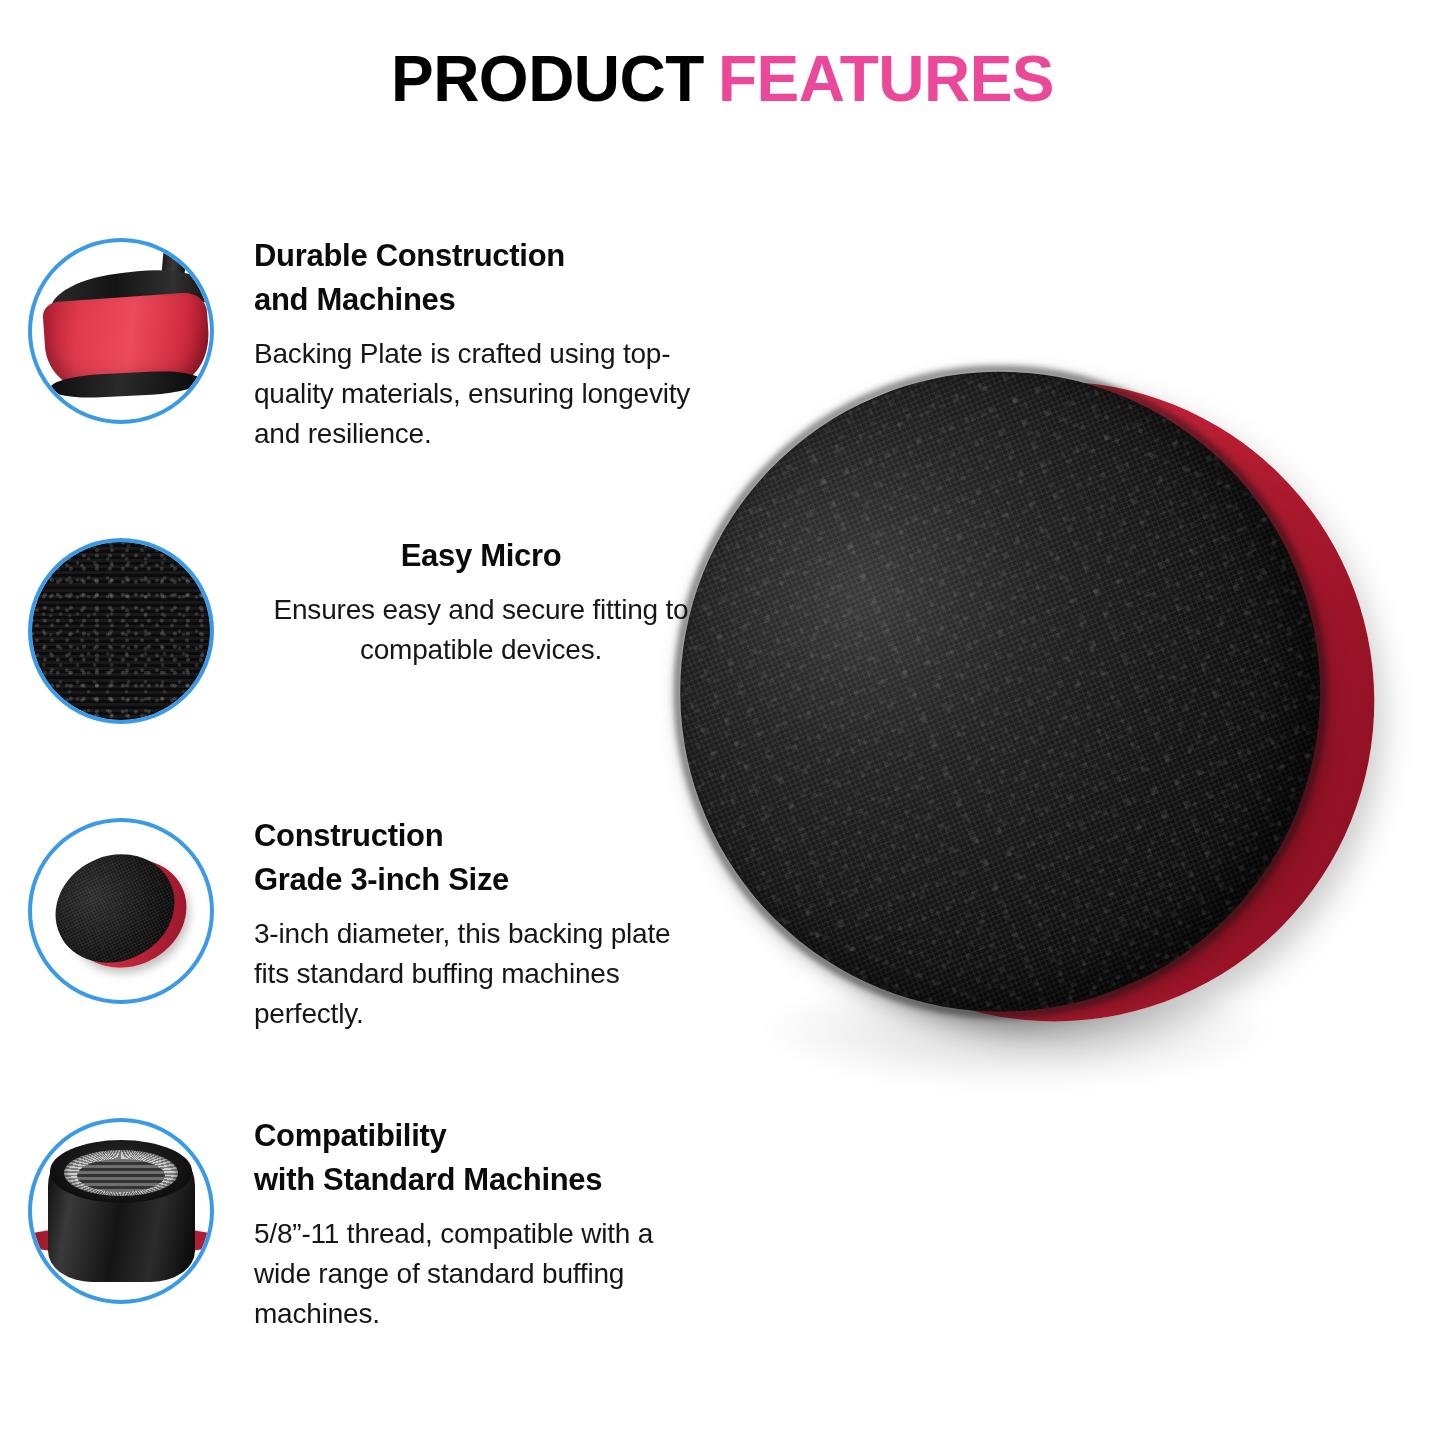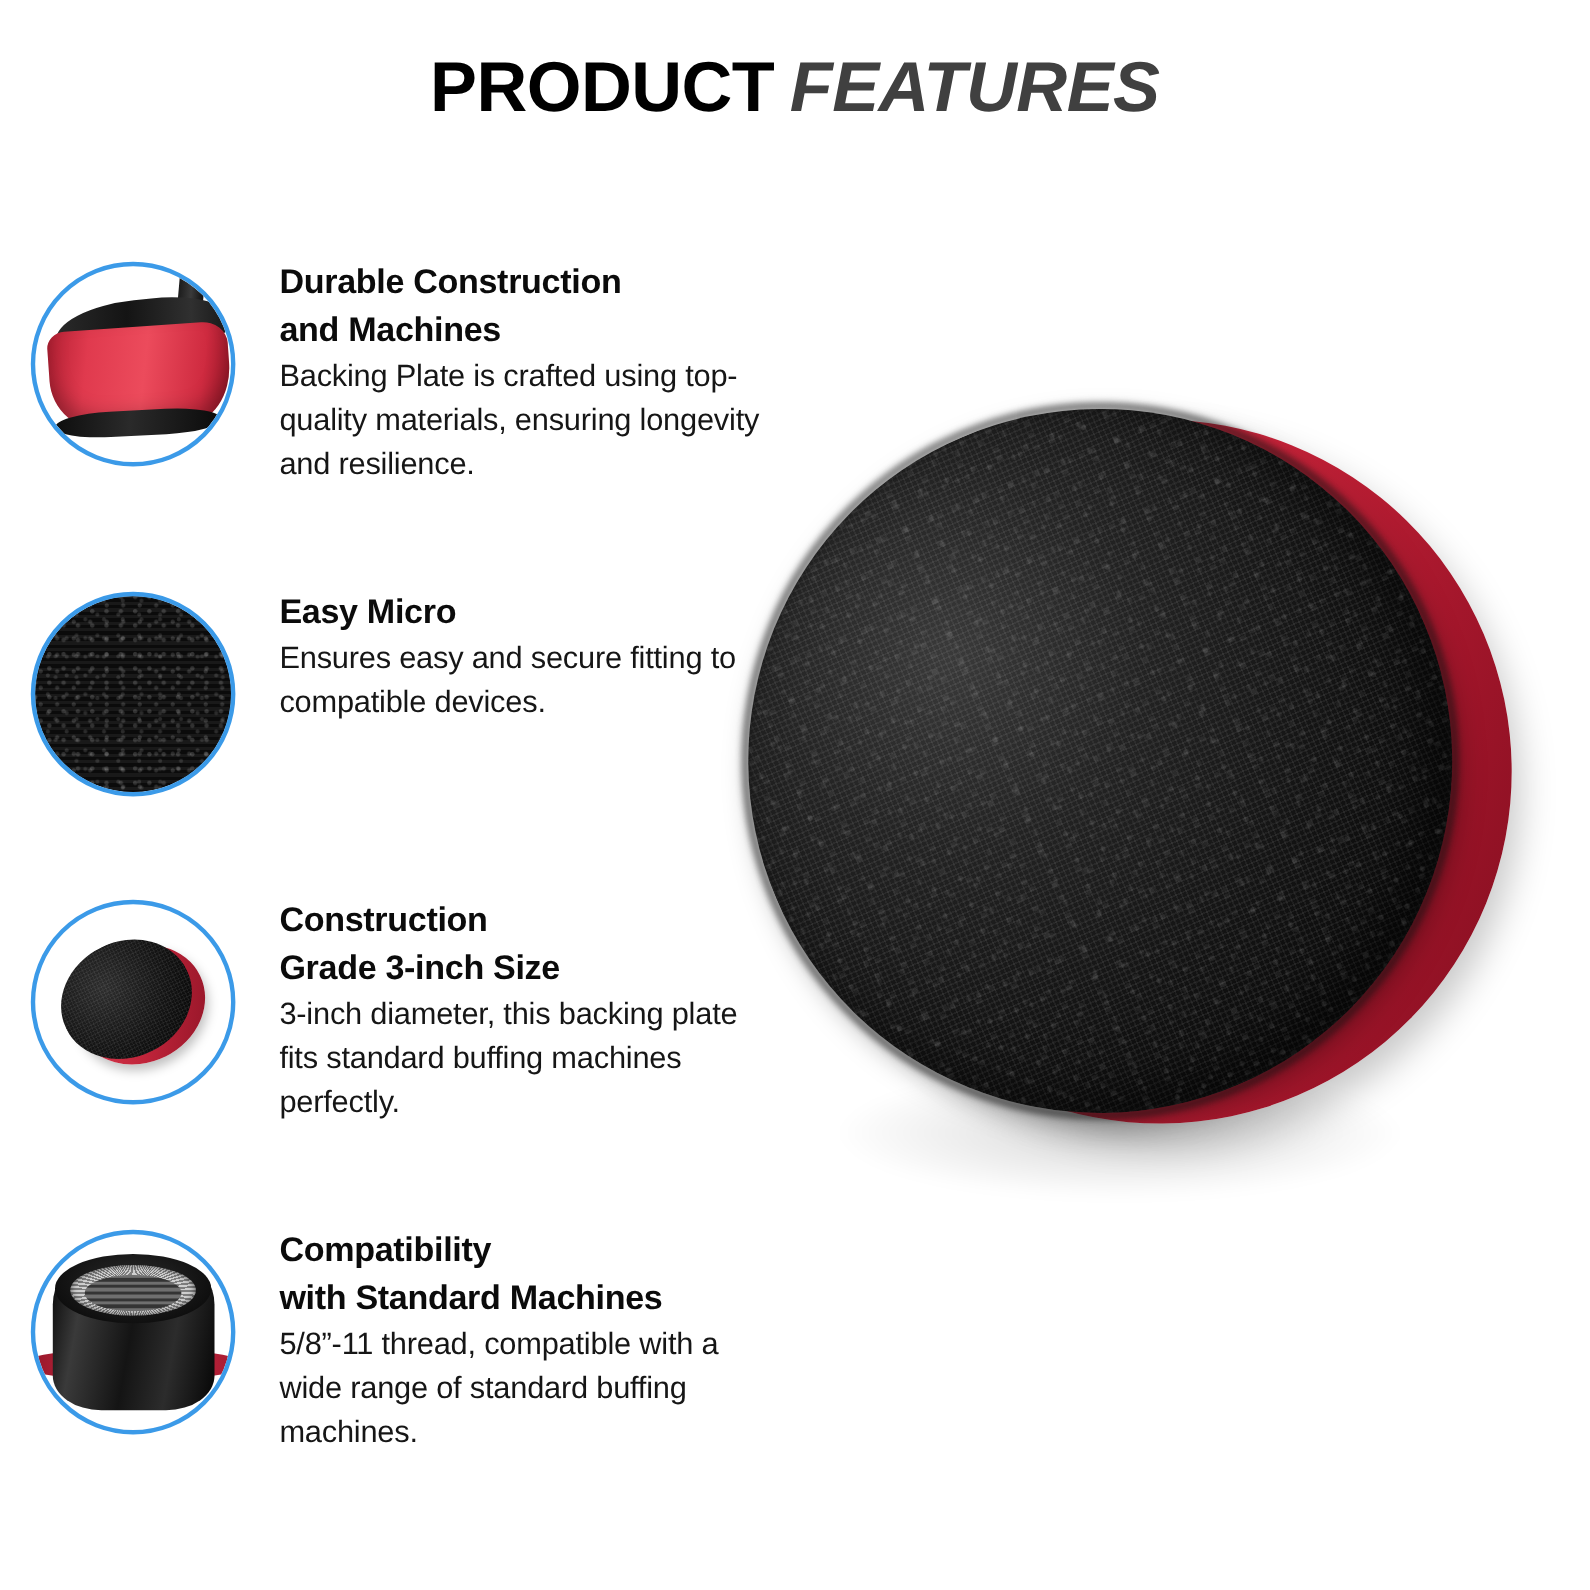--- a/index.html
+++ b/index.html
@@ -12,32 +12,32 @@
   }
 
   
   .title{
     position:absolute; top:42px; left:0; width:1445px;
     text-align:center;
     font-size:64px; font-weight:700; letter-spacing:-0.5px;
     white-space:nowrap;
   }
   .title .t-black{ color:#000000; }
-  .title .t-blue{ color:#404040; margin-left:14px;font-style:italic; }
+  .title .t-blue{ color:#ec4899; margin-left:14px; }
 
   
   .features{
     position:absolute; left:0; top:0; width:720px; height:1359px;
   }
   .feature{
     position:absolute; left:0; width:720px;
     display:flex; align-items:flex-start;
   }
   .f1{ top:232px; }
-  .f2{ top:532px; }
+  .f2{ top:532px;text-align:center; }
   .f3{ top:812px; }
   .f4{ top:1112px; }
 
   
   .thumb{
     position:relative;
     width:186px; height:186px;
     flex:0 0 186px;
     margin-left:28px;
     margin-top:6px;
@@ -163,21 +163,21 @@
 
   
   .txt{ padding-left:40px; padding-top:2px; width:494px; }
   .head{
     font-size:31px; font-weight:700; line-height:44px;
     color:#0b0b0b; letter-spacing:-0.3px;
   }
   .desc{
     font-size:28px; font-weight:300; line-height:40px;
     color:#161616; letter-spacing:-0.2px;
-    margin-top:0px;
+    margin-top:12px;
   }
 
   
   .hero{
     position:absolute; left:668px; top:330px;
     width:780px; height:860px;
   }
   .hero-shadow{
     position:absolute; left:90px; top:640px;
     width:520px; height:120px;

